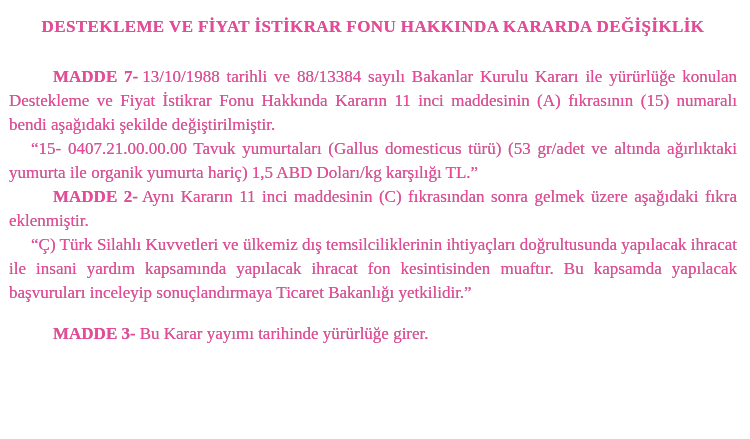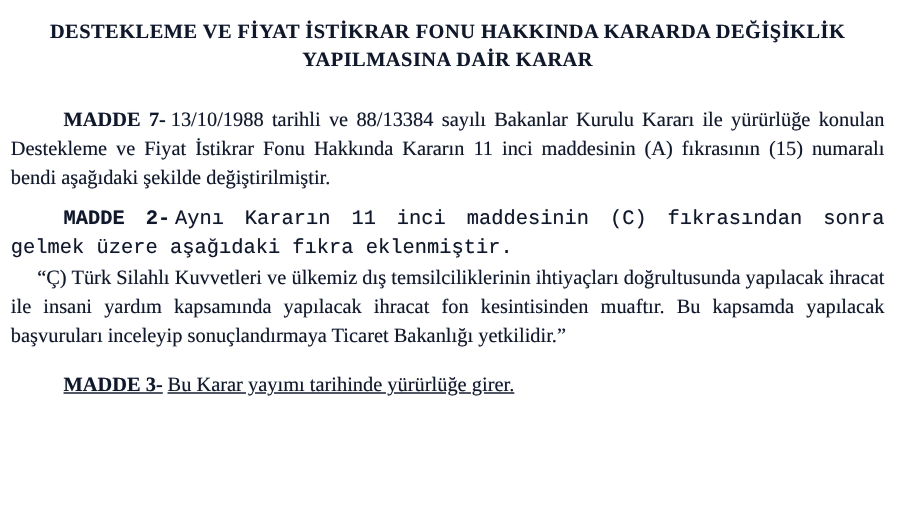--- a/index.html
+++ b/index.html
@@ -10,21 +10,21 @@
 
   .page {
     position: relative;
     width: 750px;
     height: 439px;
     background: #ffffff;
     padding: 15px 13px 0 9px;
     font-family: "Liberation Serif", "DejaVu Serif", serif;
     font-size: 17px;
     line-height: 24px;
-    color: #0f172a;
+    color: #ec4899;
     overflow: hidden;
     
     text-shadow: 0 0 0.6px rgba(45, 50, 62, 0.55);
   }
 
   .doc-title {
     text-align: center;
     font-weight: bold;
     font-size: 17px;
     line-height: 23px;
@@ -49,36 +49,36 @@
   .para.quote {
     text-indent: 22px;
   }
 
   .label {
     font-weight: bold;
     margin-right: 4px;
   }
 
   
-  .gap-madde2 { margin-top: 12px; font-family: Liberation Mono, monospace; }
-  .gap-madde3 { margin-top: 17px; text-decoration: underline; }
+  .gap-madde2 { margin-top: 0; }
+  .gap-madde3 { margin-top: 17px; }
   .gap-madde4 { margin-top: 21px; }
 </style>
 </head>
 <body>
 
 <div class="page">
 
   <h1 class="doc-title">
     <span class="title-line">DESTEKLEME VE FİYAT İSTİKRAR FONU HAKKINDA KARARDA DEĞİŞİKLİK</span>
-    <span class="title-line">YAPILMASINA DAİR KARAR</span>
   </h1>
 
   <p class="para article"><span class="label">MADDE 7-</span><span>13/10/1988 tarihli ve 88/13384 sayılı Bakanlar Kurulu Kararı ile yürürlüğe konulan Destekleme ve Fiyat İstikrar Fonu Hakkında Kararın 11 inci maddesinin (A) fıkrasının (15) numaralı bendi aşağıdaki şekilde değiştirilmiştir.</span></p>
 
+  <p class="para quote"><span>“15- 0407.21.00.00.00 Tavuk yumurtaları (Gallus domesticus türü) (53 gr/adet ve altında ağırlıktaki yumurta ile organik yumurta hariç) 1,5 ABD Doları/kg karşılığı TL.”</span></p>
 
   <p class="para article gap-madde2"><span class="label">MADDE 2-</span><span>Aynı Kararın 11 inci maddesinin (C) fıkrasından sonra gelmek üzere aşağıdaki fıkra eklenmiştir.</span></p>
 
   <p class="para quote"><span>“Ç) Türk Silahlı Kuvvetleri ve ülkemiz dış temsilciliklerinin ihtiyaçları doğrultusunda yapılacak ihracat ile insani yardım kapsamında yapılacak ihracat fon kesintisinden muaftır. Bu kapsamda yapılacak başvuruları inceleyip sonuçlandırmaya Ticaret Bakanlığı yetkilidir.”</span></p>
 
   <p class="para article gap-madde3"><span class="label">MADDE 3-</span><span>Bu Karar yayımı tarihinde yürürlüğe girer.</span></p>
 
 
 </div>
 

